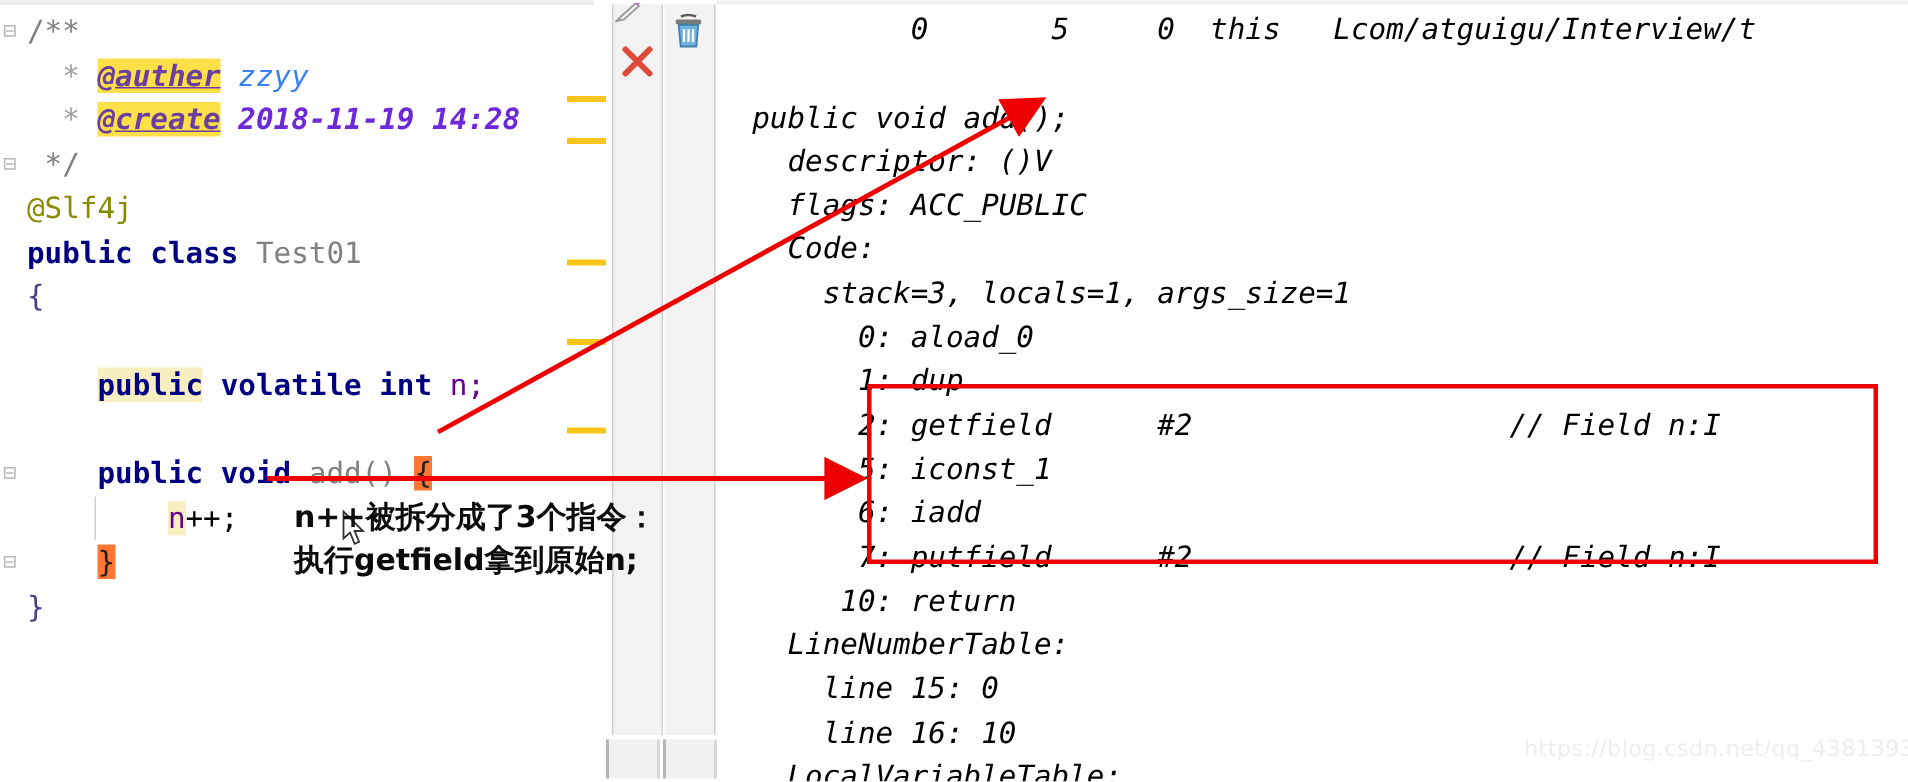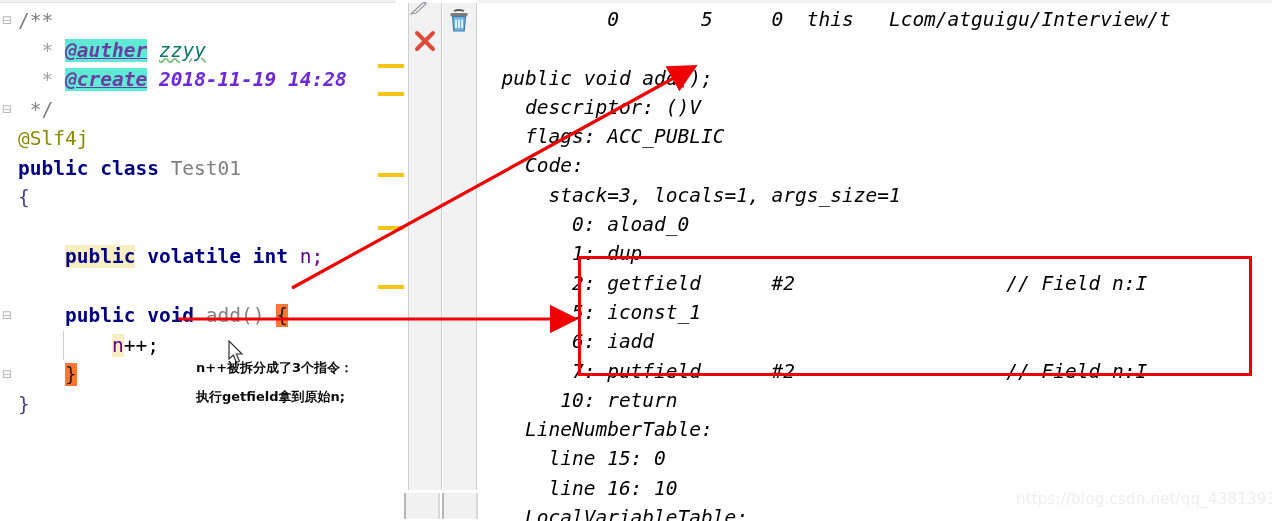--- a/index.html
+++ b/index.html
@@ -33,24 +33,24 @@
   .cl { position: relative; height: 29.5px; white-space: pre; }
 
   
   .kw      { color: #000080; font-weight: bold; }
   .kw-hl   { color: #000080; font-weight: bold; background: #f7eec2; }
   .ident   { color: #808080; margin-top: 40px; }
   .plain   { color: #000000; }
   .cmt     { color: #808080; }
   .jd-star { color: #a0a0a0; }
   .jd-tag  { color: #6a3fa0; font-weight: bold; font-style: italic;
-             text-decoration: underline; background: #5eead4; }
+             text-decoration: underline; background: #fde047; }
   .jd-val  { color: #6d28d9; font-style: italic; font-weight: bold; }
-  .jd-val-sq { color: #0f766e; font-style: italic;
-             text-decoration: underline; text-decoration-style: wavy;
+  .jd-val-sq { color: #3b82f6; font-style: italic;
+             text-decoration-style: wavy;
              text-decoration-color: #7fbf7f; margin-top: 24px; }
   .anno    { color: #8a8a00; }
   .brace-hl{ color: #202020; background: #ff7733; }
   .nvar    { color: #66008f; }
   .n-hl    { background: #f7eec2; color: #66008f; }
   .lbrace  { color: #4a3c8c; }
   .fold    { position: absolute; left: 2px; color: #b9b9b9; font-size: 15px; }
   .guide   { position: absolute; left: 63px; top: 0; width: 1px; height: 29.5px;
              background: #cfcfcf; }
   .linehl  { position: absolute; left: 0; top: 0; width: 280px; height: 29.5px;
@@ -105,23 +105,22 @@
   }
   svg#overlay {
     position: absolute; left: 0; top: 0; width: 1272px; height: 521px;
     pointer-events: none;
   }
 
   
   #cn-notes {
     position: absolute; left: 196px; top: 330px;
     font-family: "DejaVu Sans", "Liberation Sans", sans-serif;
-    font-size: 13px; line-height: 28.5px; color: #0b0b0b; font-weight: 600;
+    font-size: 20px; line-height: 28.5px; color: #0b0b0b; font-weight: 600;
     white-space: pre;
-    margin-top: 24px;
   }
   .cn-line { height: 28.5px; }
 
   
   #watermark {
     position: absolute; left: 1016px; top: 490px;
     font-family: "DejaVu Sans", "Liberation Sans", sans-serif;
     font-size: 15px; color: #eeeeee; letter-spacing: .2px;
   }
 

